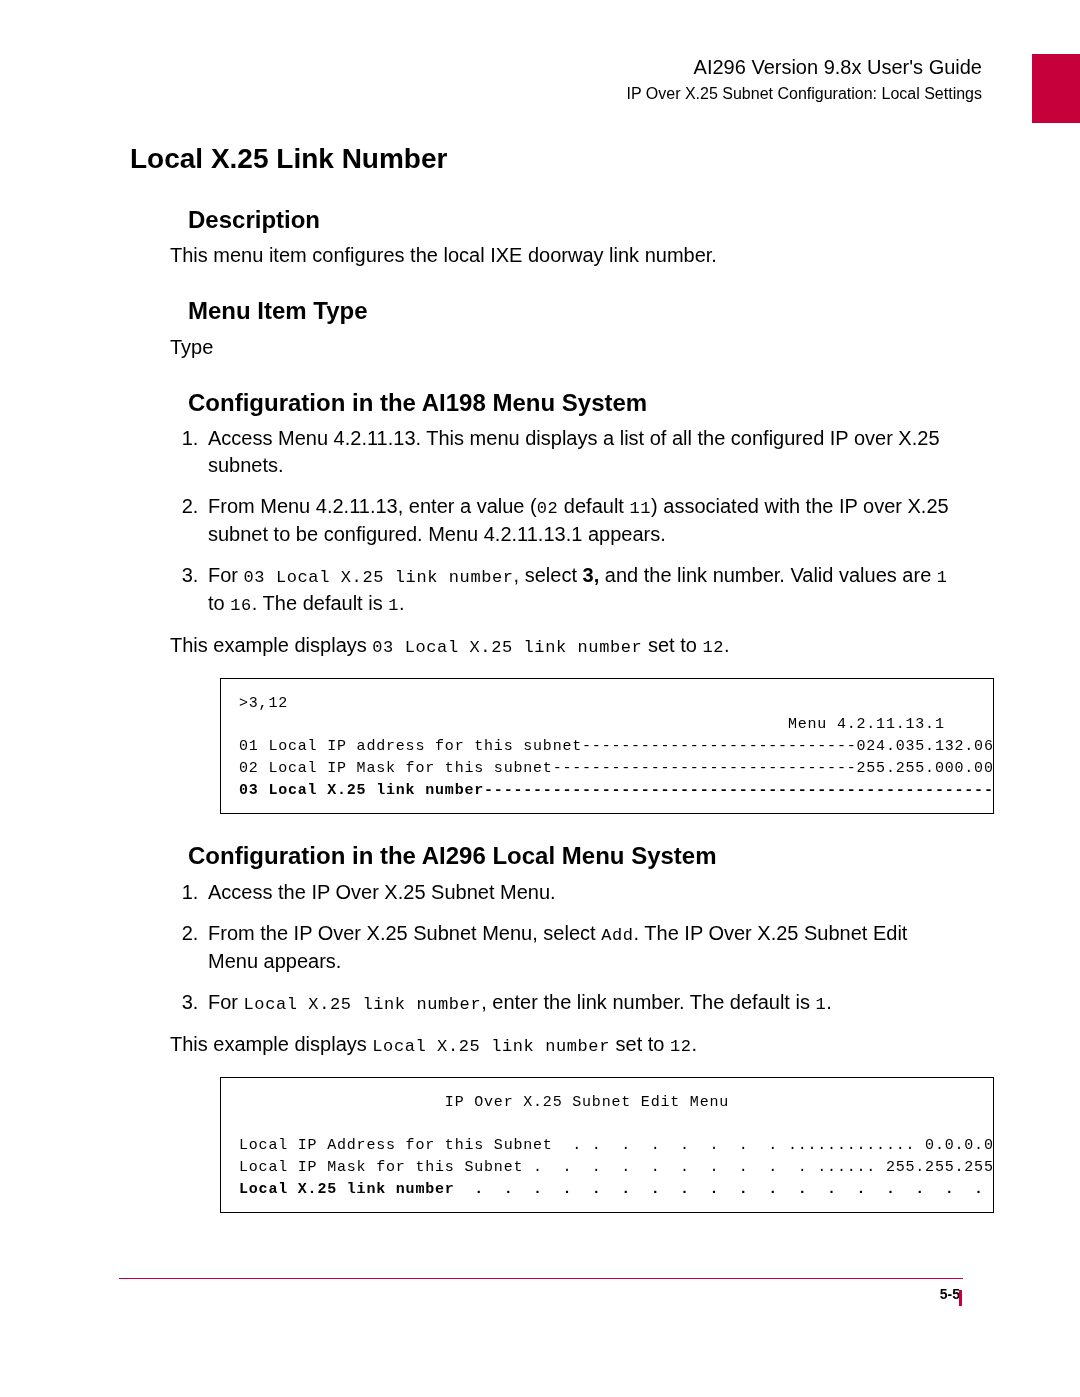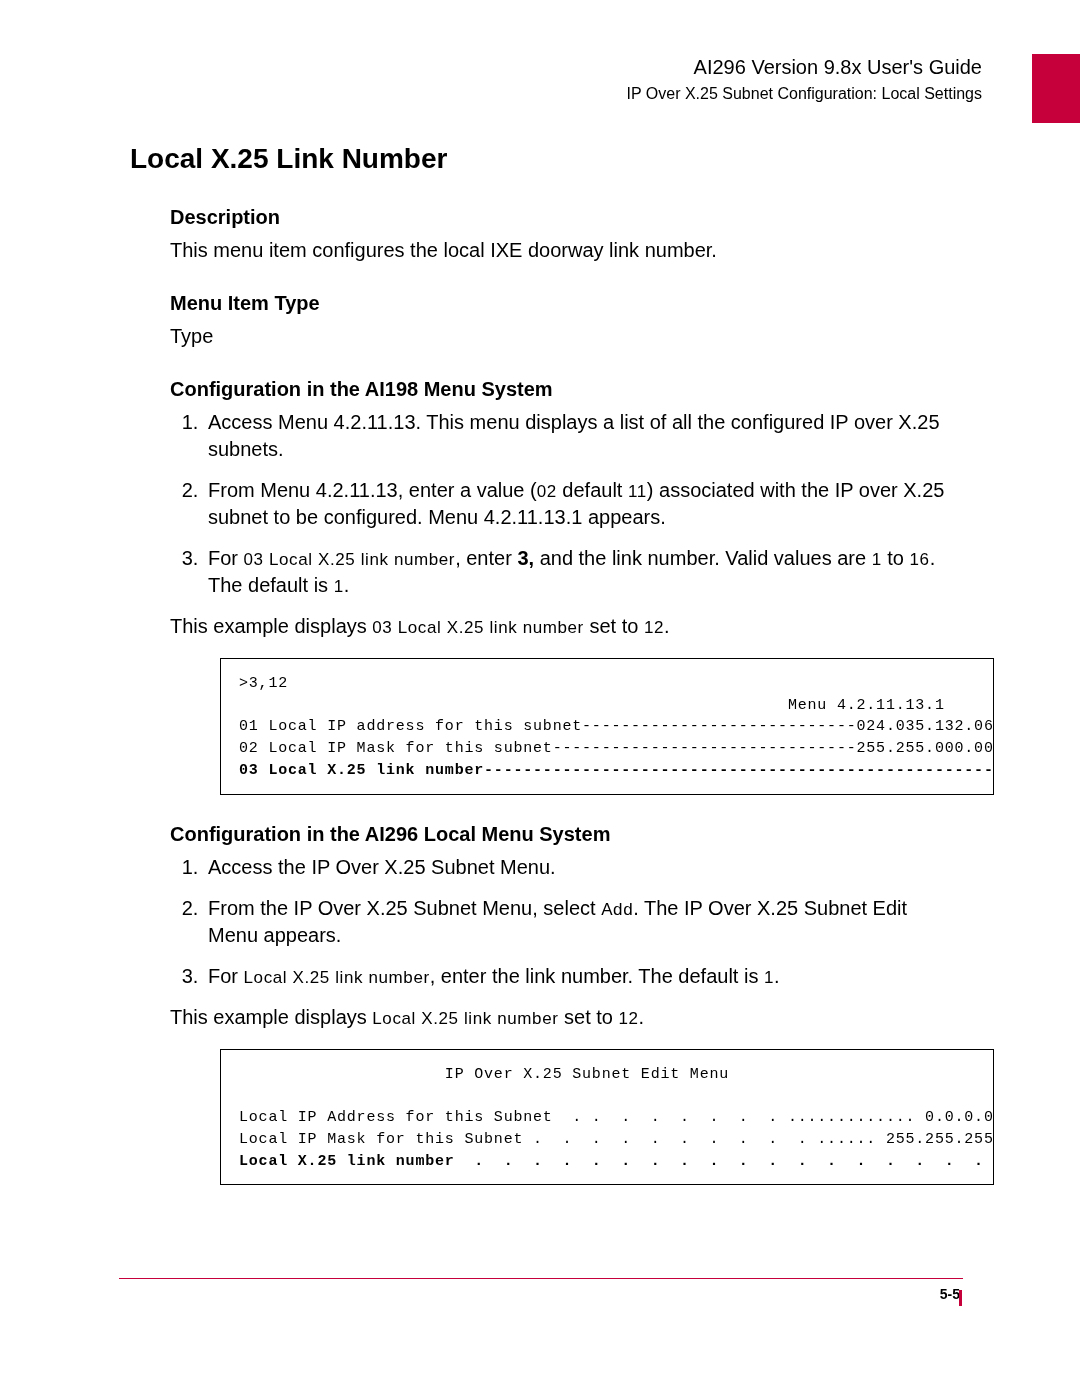--- a/index.html
+++ b/index.html
@@ -48,37 +48,37 @@
     top: 140px;
     left: 112px;
     width: 844px;
   }
   h1.title {
     font-size: 28px;
     font-weight: bold;
     margin: 0 0 26px 18px;
   }
   h2.sub {
-    font-size: 20px;
+    font-size: 24px;
     font-weight: bold;
-    margin: 26px 0 6px 58px;
+    margin: 26px 0 6px 76px;
   }
   .bodytext {
     margin: 0 0 6px 58px;
   }
   ol {
     margin: 4px 0 10px 58px;
     padding-left: 34px;
   }
   ol li {
     margin-bottom: 14px;
     padding-left: 4px;
   }
   .mono {
-    font-family: Liberation Sans, sans-serif;
+    font-family: Liberation Mono, monospace;
     font-size: 17px;
     letter-spacing: 0.6px;
   }
   .codebox {
     border: 1px solid #000;
     margin: 18px 0 14px 108px;
     width: 736px;
     padding: 14px 18px 12px 18px;
     font-family: "Courier New", monospace;
     font-size: 15px;
@@ -135,21 +135,21 @@
     <h2 class="sub">Menu Item Type</h2>
     <p class="bodytext">Type</p>
 
     <h2 class="sub">Configuration in the AI198 Menu System</h2>
     <ol>
       <li><span>Access Menu 4.2.11.13. This menu displays a list of all the configured IP over X.25 subnets.</span></li>
       <li>
         <span>From Menu 4.2.11.13, enter a value (</span><span class="mono">02</span><span> default </span><span class="mono">11</span><span>) associated with the IP over X.25 subnet to be configured. Menu 4.2.11.13.1 appears.</span>
       </li>
       <li>
-        <span>For </span><span class="mono">03 Local X.25 link number</span><span>, enter </span><span class="bold">3,</span><span> and the link number. Valid values are </span><span class="mono">1</span><span> to </span><span class="mono">16</span><span>. The default is </span><span class="mono">1</span><span>.</span>
+        <span>For </span><span class="mono">03 Local X.25 link number</span><span>, select </span><span class="bold">3,</span><span> and the link number. Valid values are </span><span class="mono">1</span><span> to </span><span class="mono">16</span><span>. The default is </span><span class="mono">1</span><span>.</span>
       </li>
     </ol>
     <p class="bodytext">
       <span>This example displays </span><span class="mono">03 Local X.25 link number</span><span> set to </span><span class="mono">12</span><span>.</span>
     </p>
 
     <div class="codebox"><span>&gt;3,12</span>
 <span>                                                        Menu 4.2.11.13.1</span>
 <span>01 Local IP address for this subnet----------------------------024.035.132.067</span>
 <span>02 Local IP Mask for this subnet-------------------------------255.255.000.000</span>

